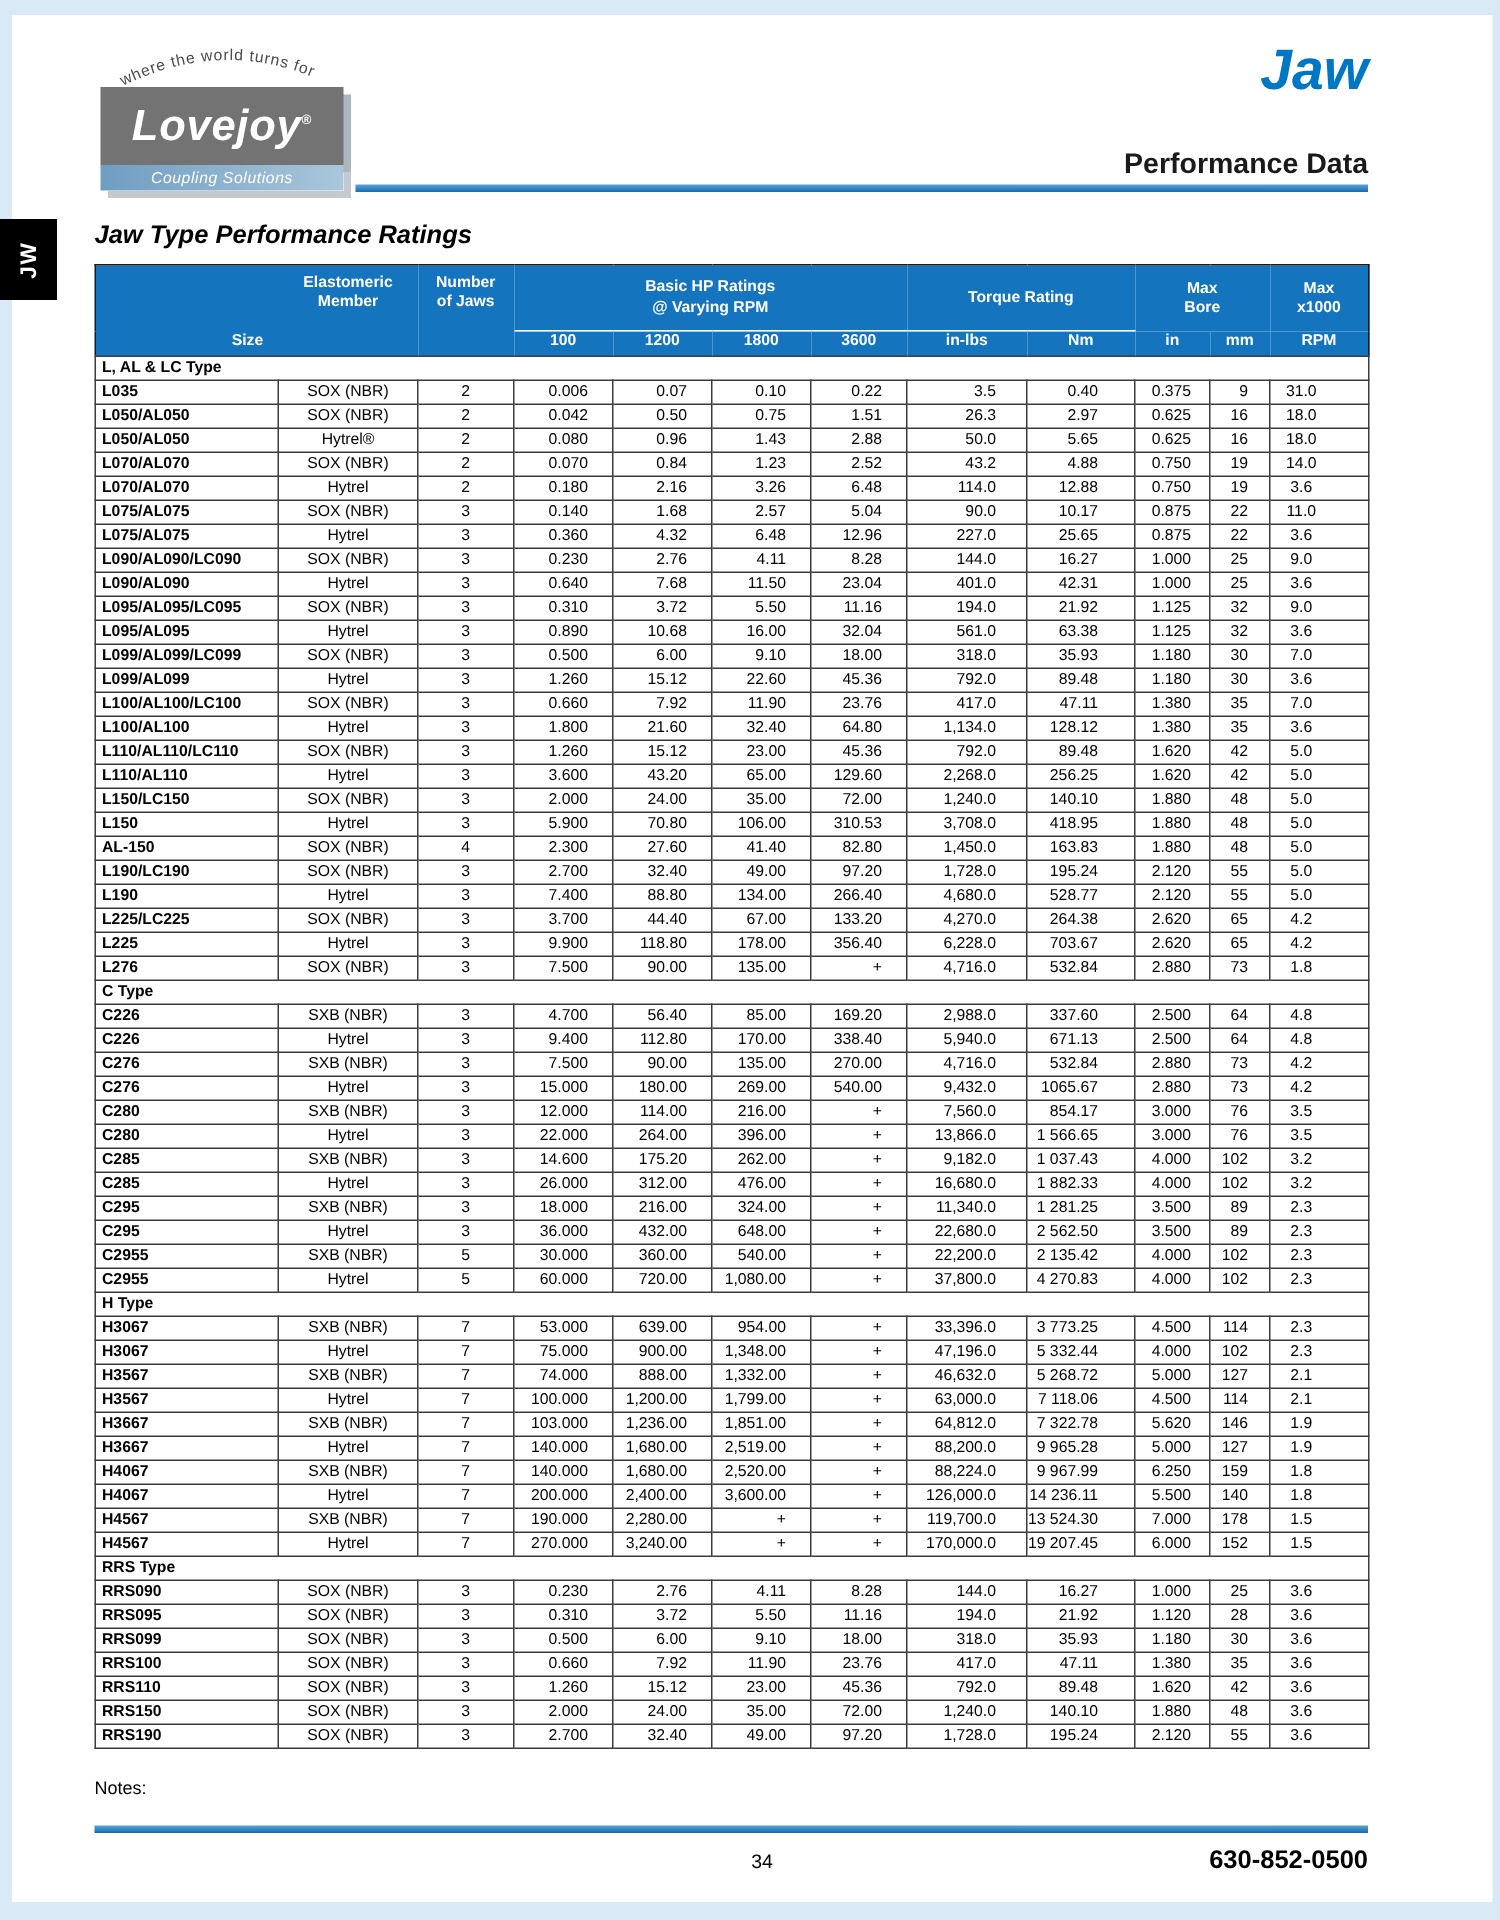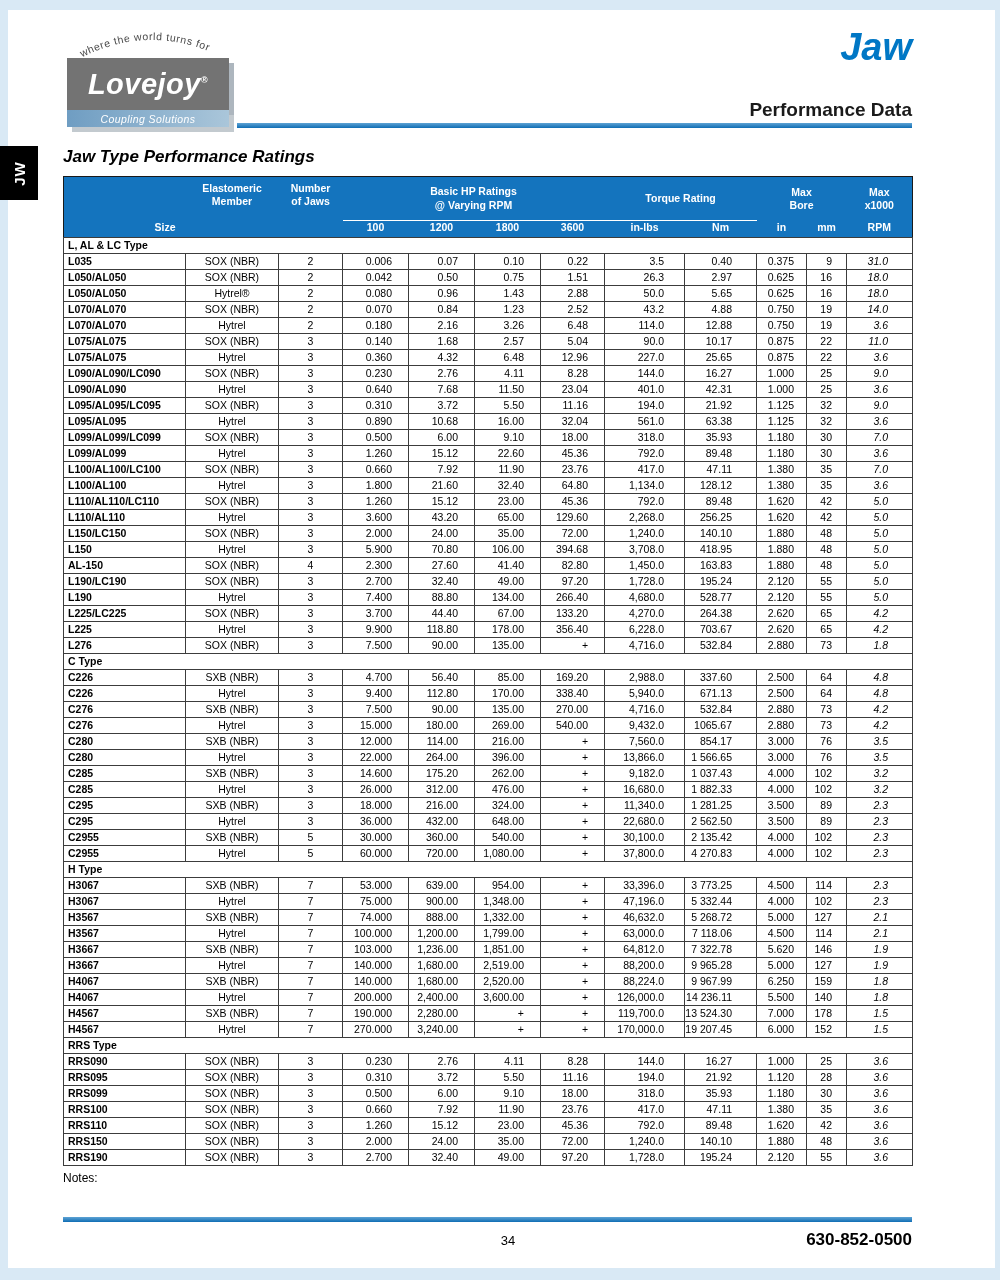--- a/index.html
+++ b/index.html
@@ -54,25 +54,25 @@
   .ratings td { border:1px solid #3c3c3c; font-size:10.5px; height:15px; line-height:15px;
                 padding:0; white-space:nowrap; overflow:hidden; color:#000; background:#fff; }
   .ratings td.c0 { font-weight:bold; text-align:left; padding-left:4px; }
   .ratings td.c1, .ratings td.c2 { text-align:center; }
   .ratings td.c3, .ratings td.c4, .ratings td.c5 { text-align:right; padding-right:16px; }
   .ratings td.c6 { text-align:right; padding-right:16px; }
   .ratings td.c7 { text-align:right; padding-right:20px; }
   .ratings td.c8 { text-align:right; padding-right:24px; }
   .ratings td.c9 { text-align:right; padding-right:12px; }
   .ratings td.c10 { text-align:right; padding-right:14px; }
-  .ratings td.c11 { text-align:right; padding-right:24px;font-style:italic; }
+  .ratings td.c11 { text-align:center; padding-right:24px; }
   .ratings tr.section-row td { font-weight:bold; text-align:left; padding-left:4px; }
 
   
-  .notes { margin-top:5px; font-size:12px; color:#000; display:flex; }
+  .notes { margin-top:19px; font-size:12px; color:#000; display:flex; }
   .notes-label { width:47px; flex:none; }
   .note-item { line-height:1.45; }
   .note-bullet { display:inline-block; width:8px; height:8px; background:#000; margin-right:8px; }
 
   
   .footer-rule { position:absolute; left:63px; top:1217px; width:849px; height:5px;
                  background:linear-gradient(to bottom,#5ea3d4,#0f6db4); }
   .footer-left  { position:absolute; left:63px; top:1286px; font-size:17px; font-weight:bold; color:#3b82f6;margin-top:22px; }
   .footer-center{ position:absolute; left:0; top:1233px; width:1000px; text-align:center; font-size:13px; color:#000;padding-left:16px; }
   .footer-right { position:absolute; right:88px; top:1230px; font-size:17px; font-weight:bold; color:#000; }
@@ -409,21 +409,21 @@
             <td class="c10">48</td>
             <td class="c11">5.0</td>
           </tr>
           <tr>
             <td class="c0">L150</td>
             <td class="c1">Hytrel</td>
             <td class="c2">3</td>
             <td class="c3">5.900</td>
             <td class="c4">70.80</td>
             <td class="c5">106.00</td>
-            <td class="c6">394.68</td>
+            <td class="c6">310.53</td>
             <td class="c7">3,708.0</td>
             <td class="c8">418.95</td>
             <td class="c9">1.880</td>
             <td class="c10">48</td>
             <td class="c11">5.0</td>
           </tr>
           <tr>
             <td class="c0">AL-150</td>
             <td class="c1">SOX (NBR)</td>
             <td class="c2">4</td>
@@ -651,21 +651,21 @@
             <td class="c11">2.3</td>
           </tr>
           <tr>
             <td class="c0">C2955</td>
             <td class="c1">SXB (NBR)</td>
             <td class="c2">5</td>
             <td class="c3">30.000</td>
             <td class="c4">360.00</td>
             <td class="c5">540.00</td>
             <td class="c6">+</td>
-            <td class="c7">30,100.0</td>
+            <td class="c7">22,200.0</td>
             <td class="c8">2 135.42</td>
             <td class="c9">4.000</td>
             <td class="c10">102</td>
             <td class="c11">2.3</td>
           </tr>
           <tr>
             <td class="c0">C2955</td>
             <td class="c1">Hytrel</td>
             <td class="c2">5</td>
             <td class="c3">60.000</td>

